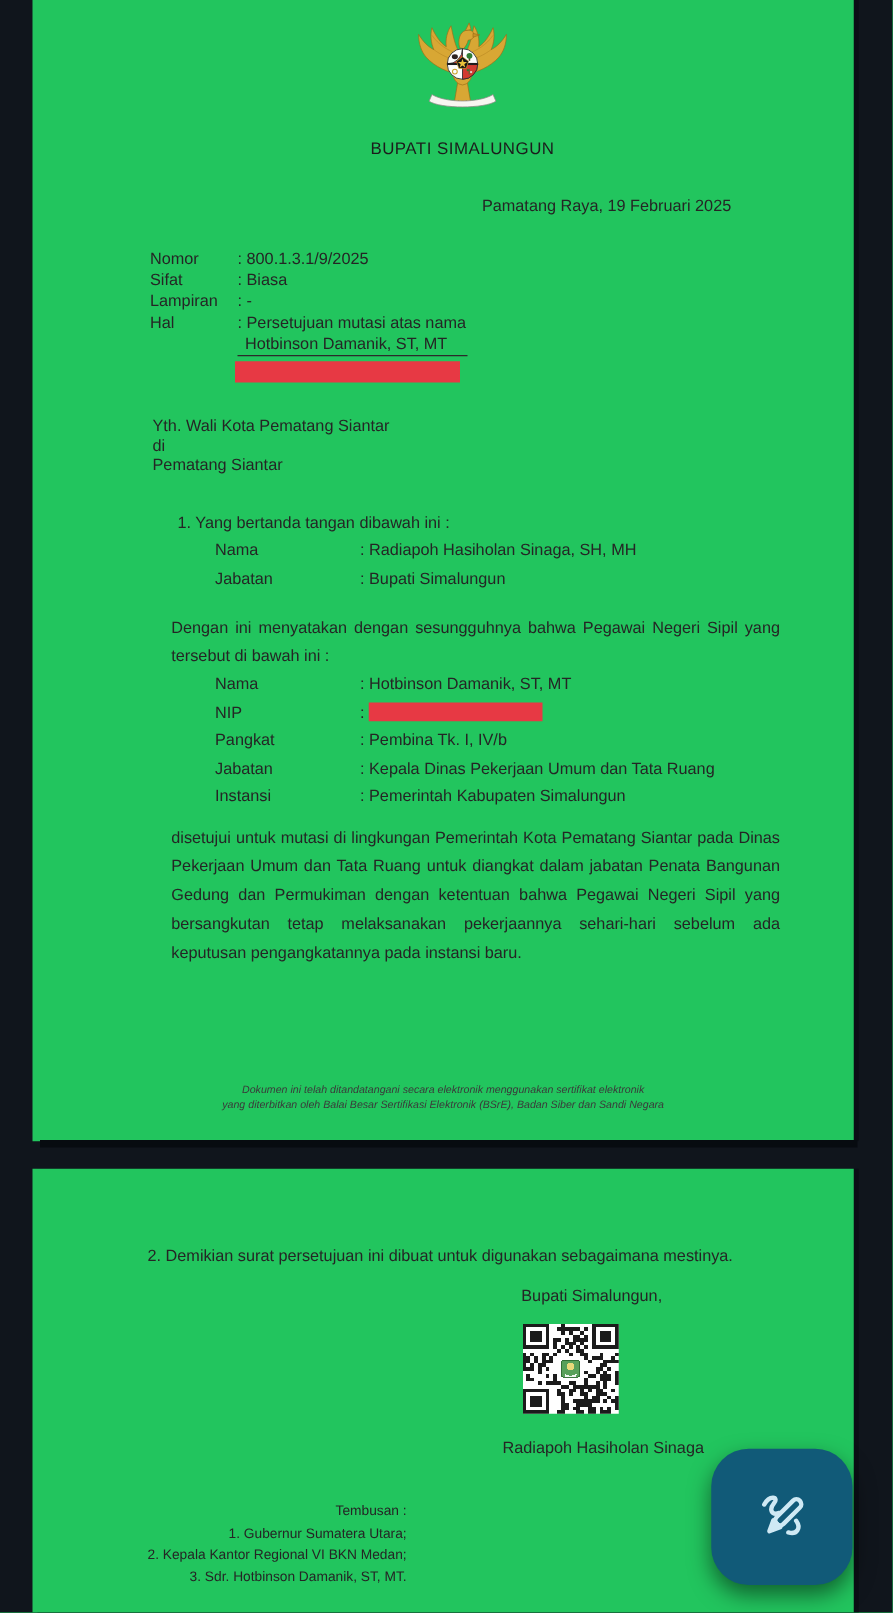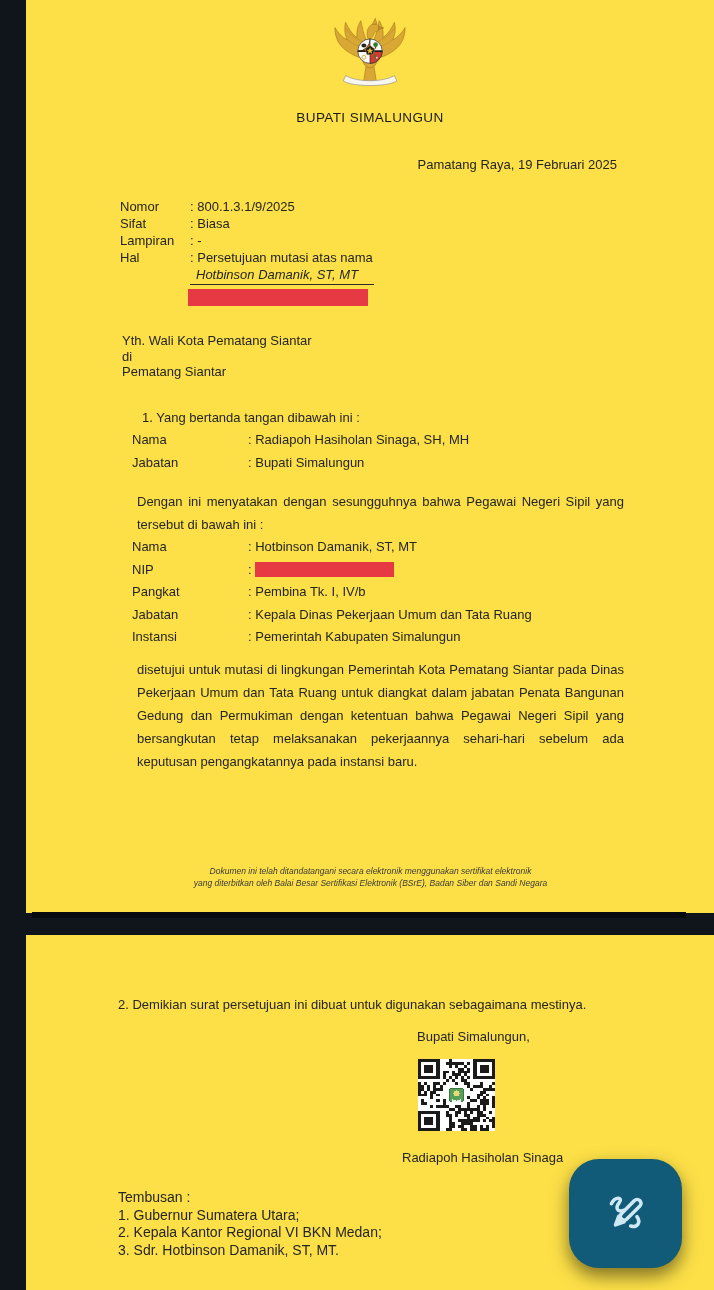--- a/index.html
+++ b/index.html
@@ -2,52 +2,52 @@
 <html><head>
 <meta charset="utf-8">
 <style>
   html,body{margin:0;padding:0;}
   body{
     width:714px;height:1290px;position:relative;overflow:hidden;
     background:#10151c;
     font-family:"Liberation Sans","DejaVu Sans",sans-serif;
     color:#252525;
   }
-  .page{position:absolute;left:26px;width:657px;background:#fde047;box-shadow:4px 0 0 #0b0f15;padding-left:32px;}
+  .page{position:absolute;left:26px;width:657px;background:#22c55e;box-shadow:4px 0 0 #0b0f15;}
   #page1{top:0;height:913px;}
   #page2{top:935px;height:355px;}
   .page1-bottom-line{position:absolute;left:32px;top:912px;width:654px;height:6px;background:#070b10;}
   
   .header{position:absolute;top:0;left:16px;width:656px;text-align:center;}
   .emblem{margin-top:8px;}
   .letterhead-title{font-size:13.5px;letter-spacing:.4px;color:#1c1c1c;margin-top:4px;}
   .date-line{position:absolute;top:157px;right:98px;font-size:13px;}
   .meta{position:absolute;top:198px;left:94px;font-size:13px;line-height:17px;}
   .meta-row{display:flex;}
   .meta-label{width:70px;flex:none;}
-  .hal-wrap2{margin-left:70px;font-style:italic;}
+  .hal-wrap2{margin-left:70px;}
   .underlined{display:inline-block;min-width:178px;border-bottom:1.3px solid #2b2b2b;padding-left:6px;padding-bottom:1px;}
   .redaction-bar-1{width:180px;height:17px;background:#e73944;margin:4px 0 0 68px;}
   .addressee{position:absolute;top:333px;left:96px;font-size:13px;line-height:15.5px;}
   .point1-heading{position:absolute;top:406px;left:92px;font-size:13px;line-height:23px;margin-left:24px;}
   .signer{position:absolute;top:428px;left:106px;font-size:13px;line-height:23px;}
-  .frow{display:flex;}
+  .frow{display:flex;margin-left:40px;}
   .flabel{width:116px;flex:none;}
   .statement{position:absolute;top:490px;left:111px;width:487px;font-size:13px;line-height:23px;text-align:justify;}
   .employee{position:absolute;top:536px;left:106px;font-size:13px;line-height:22.5px;}
   .redaction-bar-2{display:inline-block;width:139px;height:15px;background:#e73944;vertical-align:-3px;margin-left:3px;}
   .approval{position:absolute;top:658px;left:111px;width:487px;font-size:13px;line-height:23px;text-align:justify;}
   .p1-footer{position:absolute;top:866px;left:0;width:100%;text-align:center;
     font-family:"Liberation Sans",sans-serif;font-style:italic;font-size:8.5px;line-height:11.5px;color:#3a3a3a;}
   
   .point2{position:absolute;top:61px;left:92px;width:520px;font-size:13px;line-height:17px;}
   .sig-title{position:absolute;top:93px;left:391px;font-size:13px;line-height:17px;text-align:center;}
   .qr-box{position:absolute;top:124px;left:392px;width:77px;height:72px;}
   .sig-name{position:absolute;top:214px;left:376px;font-size:13px;line-height:17px;}
-  .tembusan{position:absolute;top:254px;left:92px;font-size:14px;line-height:17.5px;}
+  .tembusan{position:absolute;top:266px;left:92px;font-size:11px;line-height:17.5px;text-align:right;}
   
   .fab{
     position:absolute;left:569px;top:1159px;width:113px;height:109px;
     background:#115a78;border-radius:30px;border:none;cursor:pointer;
     display:flex;align-items:center;justify-content:center;
     box-shadow:0 8px 18px rgba(0,0,0,.5);
   }
 </style>
 </head>
 <body>

